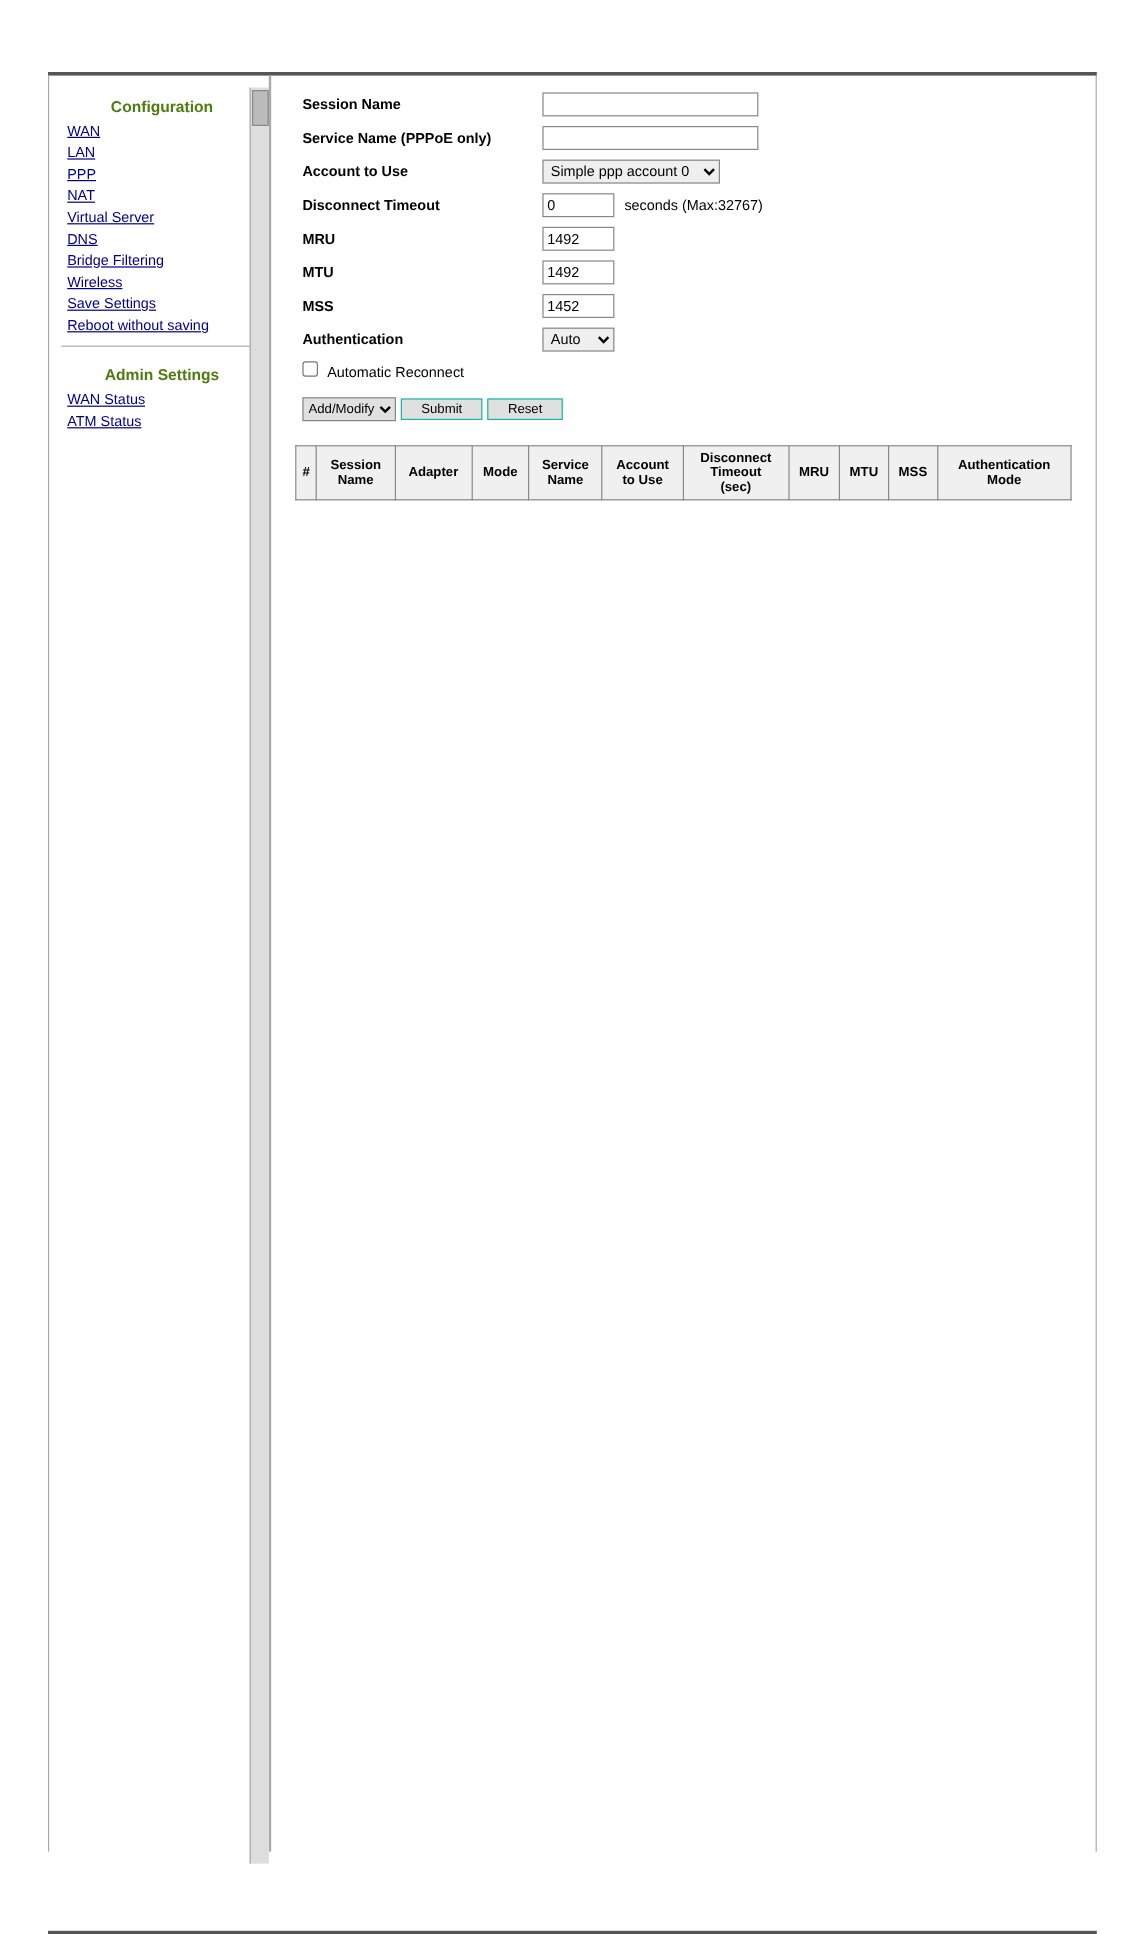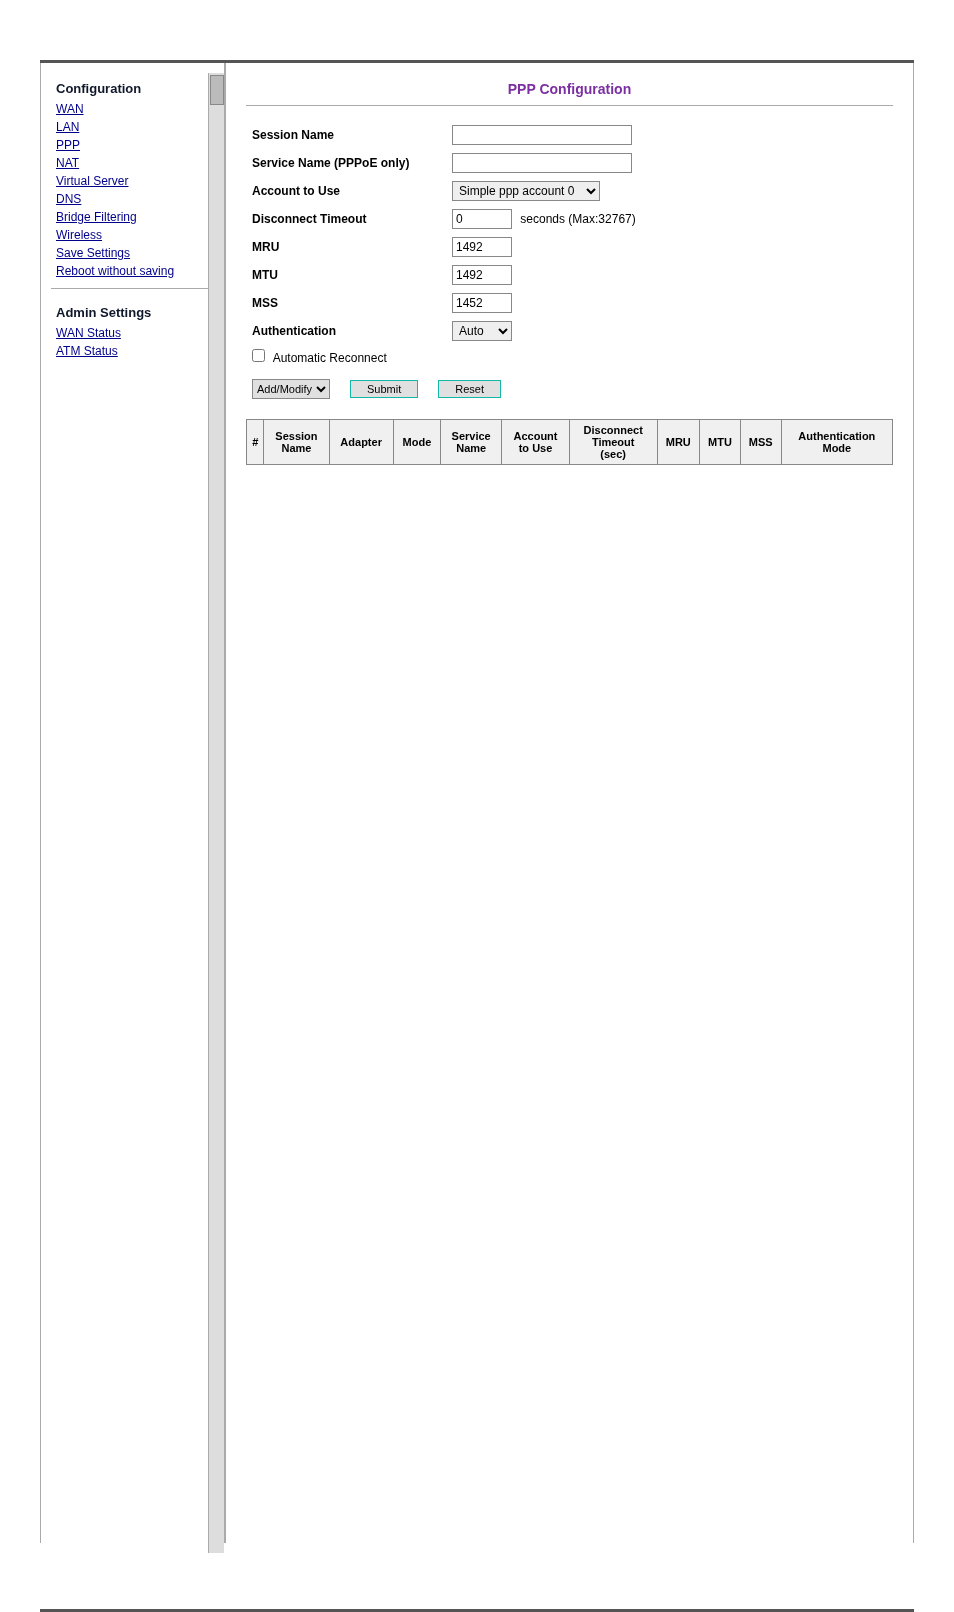--- a/index.html
+++ b/index.html
@@ -54,24 +54,25 @@
       border-left: 1px solid #aaa;
     }
     .sidebar-scroll-thumb {
       width: 14px;
       height: 30px;
       background: #bbb;
       border: 1px solid #888;
       margin: 2px auto;
     }
     .sidebar-section-title {
-      color: #0f172a;
+      color: #4d7c0f;
       font-weight: bold;
       font-size: 13px;
       padding: 8px 10px 4px 15px;
+      text-align: center;
     }
     .sidebar-link {
       display: block;
       color: #00008b;
       text-decoration: underline;
       padding: 2px 18px 2px 15px;
       cursor: pointer;
       font-size: 12px;
     }
     .sidebar-divider {
@@ -134,21 +135,21 @@
     .checkbox-row {
       padding: 6px 0;
     }
     .checkbox-row input[type=checkbox] {
       margin-right: 5px;
     }
     .button-row {
       padding: 6px 0;
       display: flex;
       align-items: center;
-      gap: 20px;
+      gap: 4px;
     }
     .btn {
       border: 1px solid #14b8a6;
       background: #e0e0e0;
       padding: 2px 16px;
       font-size: 11px;
       cursor: pointer;
     }
     .btn-select {
       border: 1px solid #888;
@@ -201,21 +202,20 @@
 
       <hr class="sidebar-divider">
 
       <div class="sidebar-section-title">Admin Settings</div>
 
       <a class="sidebar-link">WAN Status</a>
       <a class="sidebar-link">ATM Status</a>
     </div>
 
     <div class="content">
-      <div class="content-title">PPP Configuration</div>
 
       <table class="form-table">
         <tbody>
             <tr>
           <td class="form-label">Session Name</td>
           <td>
             <input type="text" class="form-input form-input-wide" value="" style="">
           </td>
         </tr>
         <tr>

